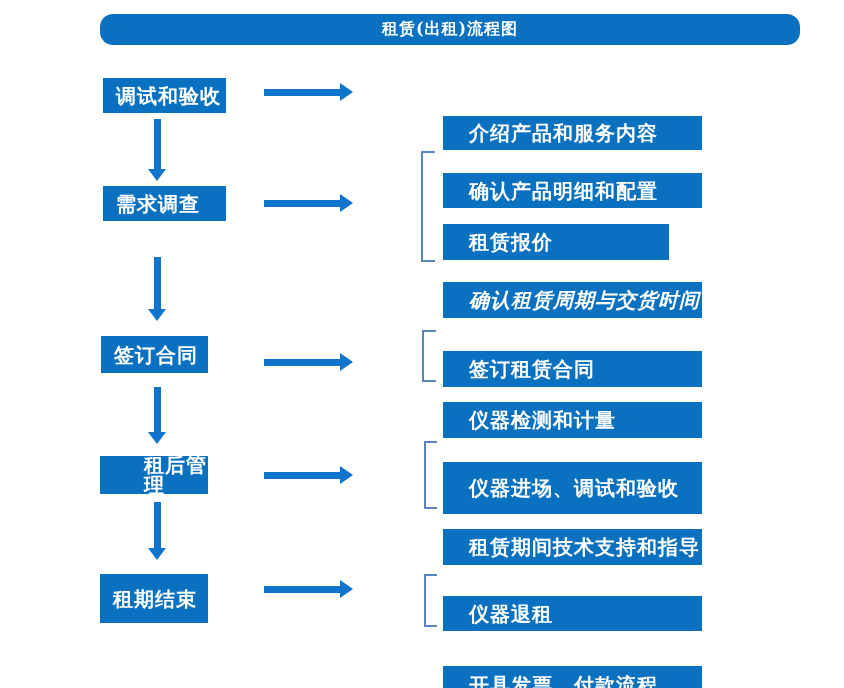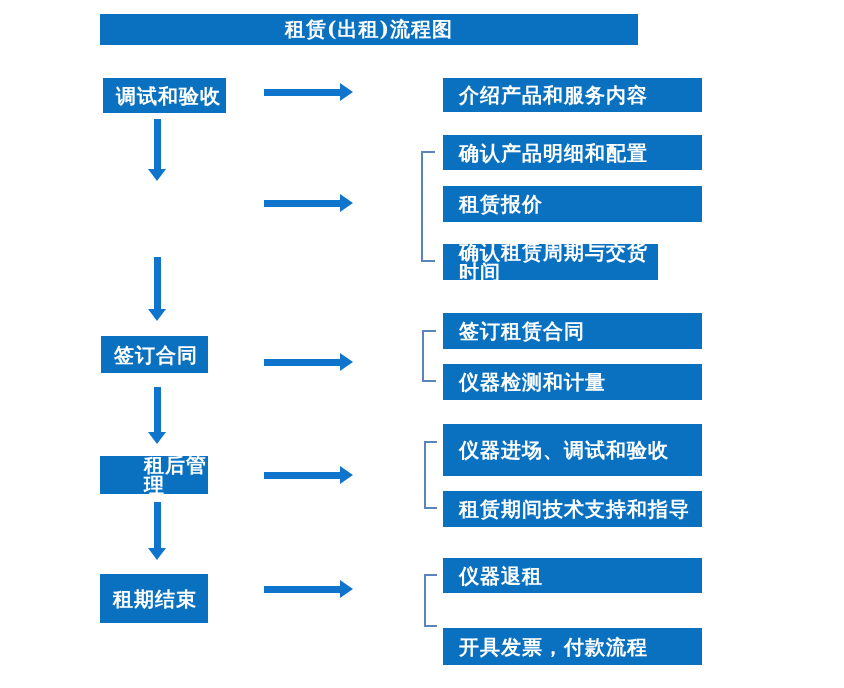--- a/index.html
+++ b/index.html
@@ -12,52 +12,54 @@
     position:relative;width:844px;height:688px;background:#ffffff;
     font-family:"DejaVu Serif", serif;overflow:hidden;
   }
   .box{
     position:absolute;background:var(--blue);color:#ffffff;
     font-weight:bold;font-size:20px;line-height:1;
     display:flex;align-items:center;box-sizing:border-box;
     letter-spacing:1px;
   }
   .stage{padding-left:13px;}
-  .detail{padding-left:16px;}
+  .detail{padding-left:26px;margin-top:38px;}
   .title-bar{
-    position:absolute;left:100px;top:14px;width:538px;height:31px;
-    background:var(--blue);color:#ffffff;font-weight:bold;font-size:20px;
+    position:absolute;left:100px;top:14px;width:700px;height:31px;
+    background:var(--blue);color:#ffffff;font-weight:bold;font-size:16px;
     display:flex;align-items:center;justify-content:center;letter-spacing:1px;
     box-sizing:border-box;
+    border-radius:13px;
   }
   .h-arrow{position:absolute;display:flex;align-items:center;height:18px;width:89px;left:264px;}
   .h-arrow .shaft{flex:1;height:7px;background:var(--arrow);}
   .h-arrow .head{width:0;height:0;border-top:9px solid transparent;border-bottom:9px solid transparent;border-left:13px solid var(--arrow);}
   .v-arrow{position:absolute;display:flex;flex-direction:column;align-items:center;width:18px;left:148px;}
   .v-arrow .shaft{flex:1;width:7px;background:var(--arrow);}
   .v-arrow .head{width:0;height:0;border-left:9px solid transparent;border-right:9px solid transparent;border-top:12px solid var(--arrow);}
   .bracket{position:absolute;border:2px solid var(--bracket);border-right:none;box-sizing:border-box;}
 </style>
 </head>
 <body>
 
 <div class="canvas">
 
   <div class="title-bar">租赁(出租)流程图</div>
 
   <div class="box stage" style="left:103px;top:78px;width:123px;height:35px;">调试和验收</div>
+  <div class="box stage" style="left:103px;top:186px;width:123px;height:35px;">需求调查</div>
   <div class="box stage" style="left:101px;top:336px;width:107px;height:37px;">签订合同</div>
   <div class="box stage" style="left:100px;top:456px;width:108px;height:38px;padding-left:44px;">租后管理</div>
   <div class="box stage" style="left:100px;top:574px;width:108px;height:49px;">租期结束</div>
 
   <div class="box detail" style="left:443px;top:78px;width:259px;height:34px;">介绍产品和服务内容</div>
 
   <div class="box detail" style="left:443px;top:135px;width:259px;height:35px;">确认产品明细和配置</div>
-  <div class="box detail" style="left:443px;top:186px;width:259px;height:36px;">租赁报价</div>
-  <div class="box detail" style="left:443px;top:244px;width:215px;height:36px;">确认租赁周期与交货时间</div>
+  <div class="box detail" style="left:443px;top:186px;width:226px;height:36px;">租赁报价</div>
+  <div class="box detail" style="left:443px;top:244px;width:259px;height:36px;font-style:italic;">确认租赁周期与交货时间</div>
 
   <div class="box detail" style="left:443px;top:313px;width:259px;height:36px;">签订租赁合同</div>
   <div class="box detail" style="left:443px;top:364px;width:259px;height:36px;">仪器检测和计量</div>
 
   <div class="box detail" style="left:443px;top:424px;width:259px;height:52px;">仪器进场、调试和验收</div>
   <div class="box detail" style="left:443px;top:491px;width:259px;height:36px;">租赁期间技术支持和指导</div>
 
   <div class="box detail" style="left:443px;top:558px;width:259px;height:35px;">仪器退租</div>
   <div class="box detail" style="left:443px;top:628px;width:259px;height:37px;">开具发票，付款流程</div>
 

